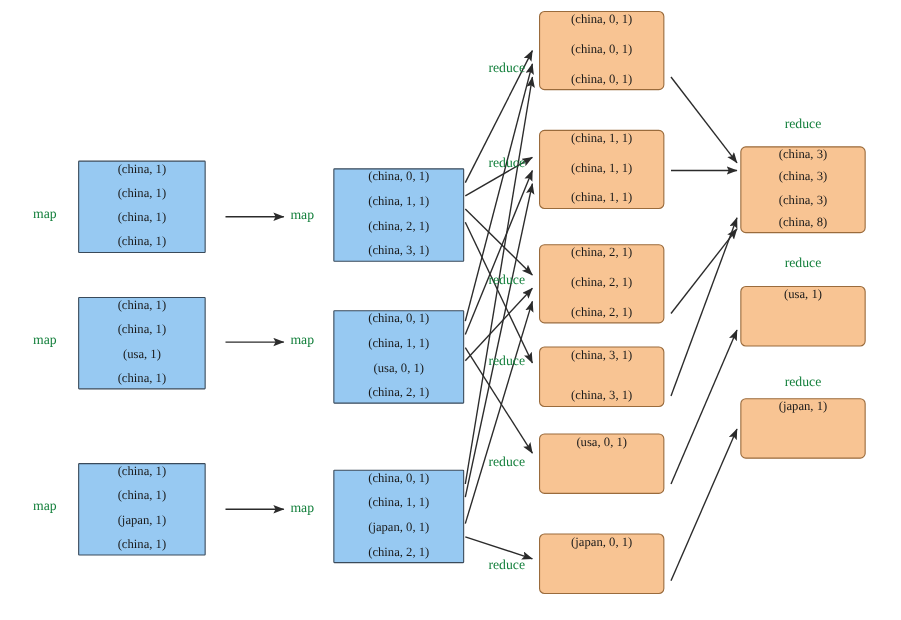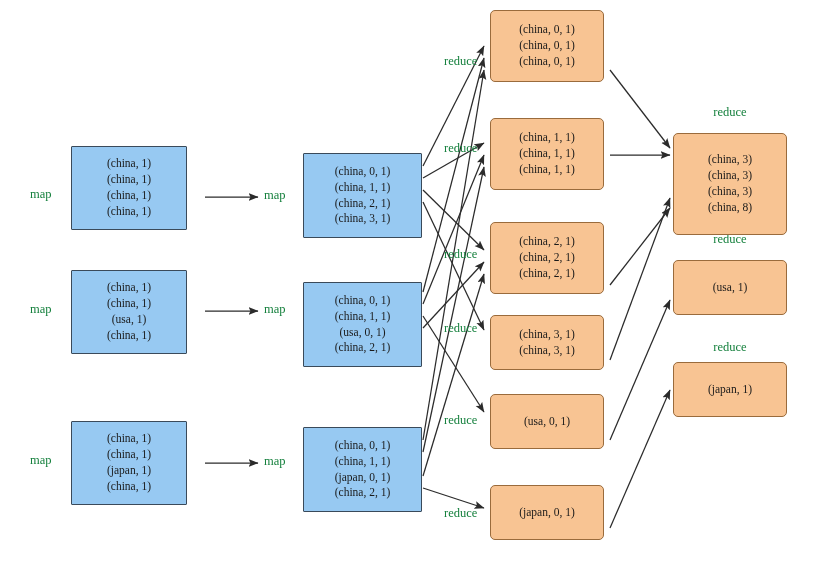--- a/index.html
+++ b/index.html
@@ -25,21 +25,21 @@
     width: 819px;
     height: 564px;
     pointer-events: none;
   }
   .box {
     position: absolute;
     box-sizing: border-box;
     display: flex;
     flex-direction: column;
     align-items: center;
-    justify-content: center;
+    justify-content: space-between;
     font-size: 11.5px;
     line-height: 1.38;
     white-space: nowrap;
   }
   .box.blue {
     background: #97c9f2;
     border: 1.6px solid #3a4a5a;
     border-radius: 1px;
   }
   .box.orange {
@@ -186,21 +186,21 @@
   </div>
 
   <div class="box orange" style="left:490px; top:485px; width:114px; height:55px;">
     <span class="line">(japan, 0, 1)</span>
   </div>
 
   <div class="label center" style="left:730px; top:105px;">reduce</div>
   <div class="label center" style="left:730px; top:232px;">reduce</div>
   <div class="label center" style="left:730px; top:340px;">reduce</div>
 
-  <div class="box orange" style="left:673px; top:133px; width:114px; height:102px;">
+  <div class="box orange" style="left:673px; top:133px; width:114px; height:79px;">
     <span class="line">(china, 3)</span>
     <span class="line">(china, 3)</span>
     <span class="line">(china, 3)</span>
     <span class="line">(china, 8)</span>
   </div>
 
   <div class="box orange" style="left:673px; top:260px; width:114px; height:55px;">
     <span class="line">(usa, 1)</span>
   </div>
 

